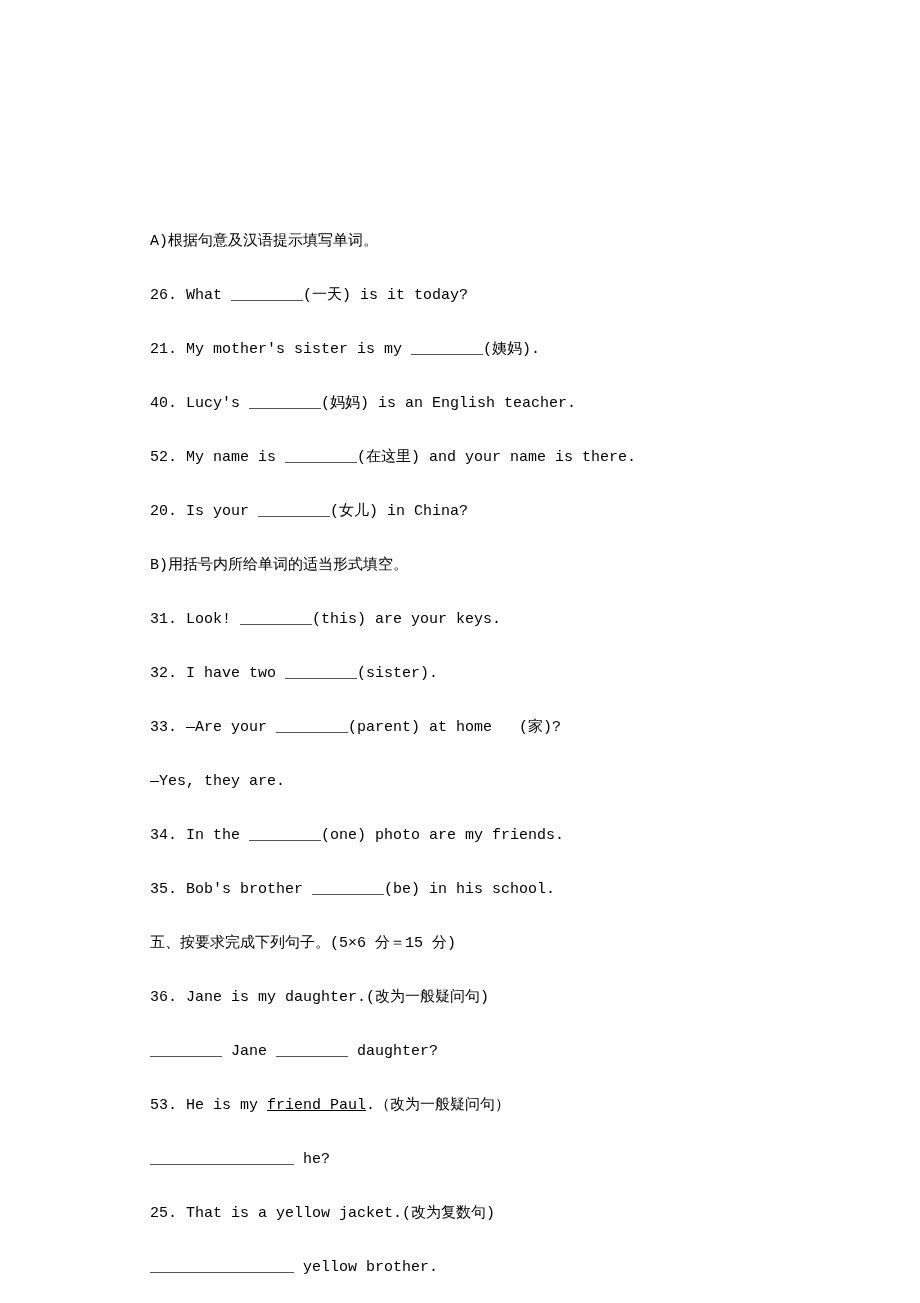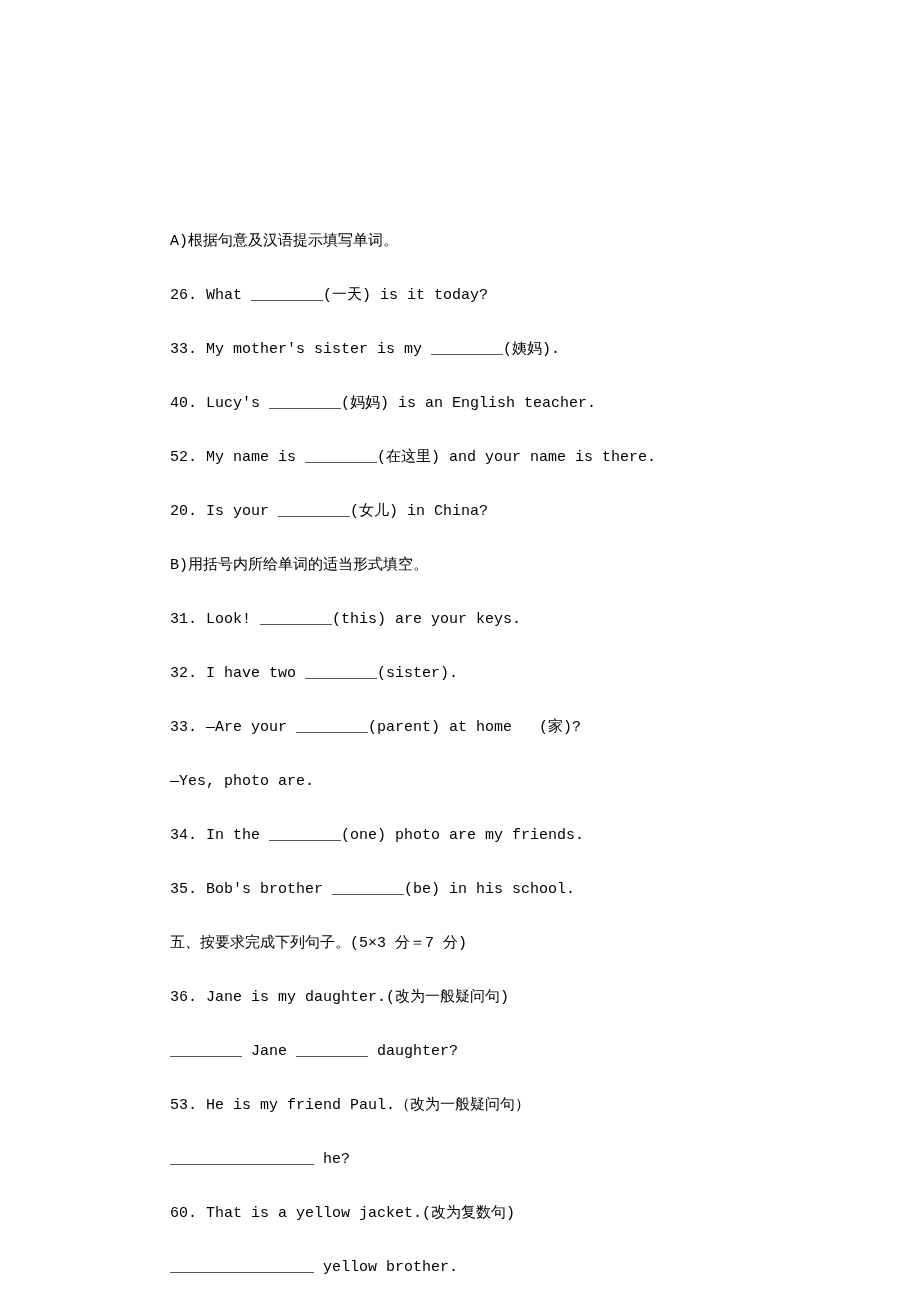--- a/index.html
+++ b/index.html
@@ -13,49 +13,49 @@
     box-sizing: border-box;
     padding: 120px 150px 80px 150px;
     font-family: "SimSun", "宋体", "Courier New", monospace;
     font-size: 15px;
     line-height: 27px;
     color: #000000;
     white-space: pre-wrap;
   }
   .line {
     display: block;
-    margin-left: 20px;
   }
   .underline {
+    text-decoration: underline;
   }
 </style>
 </head>
 <body>
 
 
 
 <span class="line">A)根据句意及汉语提示填写单词。</span>
 <span class="line">26. What ________(一天) is it today?</span>
-<span class="line">33. My mother's sister is my ________(姨妈).</span>
+<span class="line">21. My mother's sister is my ________(姨妈).</span>
 <span class="line">40. Lucy's ________(妈妈) is an English teacher.</span>
 <span class="line">52. My name is ________(在这里) and your name is there.</span>
 <span class="line">20. Is your ________(女儿) in China?</span>
 <span class="line">B)用括号内所给单词的适当形式填空。</span>
 <span class="line">31. Look! ________(this) are your keys.</span>
 <span class="line">32. I have two ________(sister).</span>
 <span class="line">33. —Are your ________(parent) at home   (家)?</span>
-<span class="line">—Yes, photo are.</span>
+<span class="line">—Yes, they are.</span>
 <span class="line">34. In the ________(one) photo are my friends.</span>
 <span class="line">35. Bob's brother ________(be) in his school.</span>
-<span class="line">五、按要求完成下列句子。(5×3 分＝7 分)</span>
+<span class="line">五、按要求完成下列句子。(5×6 分＝15 分)</span>
 <span class="line">36. Jane is my daughter.(改为一般疑问句)</span>
 <span class="line">________ Jane ________ daughter?</span>
 <span class="line"><span>53. He is my </span><span class="underline">friend Paul</span><span>.（改为一般疑问句）</span></span>
 <span class="line">________________ he?</span>
-<span class="line">60. That is a yellow jacket.(改为复数句)</span>
+<span class="line">25. That is a yellow jacket.(改为复数句)</span>
 <span class="line">________________ yellow brother.</span>
 
 
 
 
 
 
 
 
 

